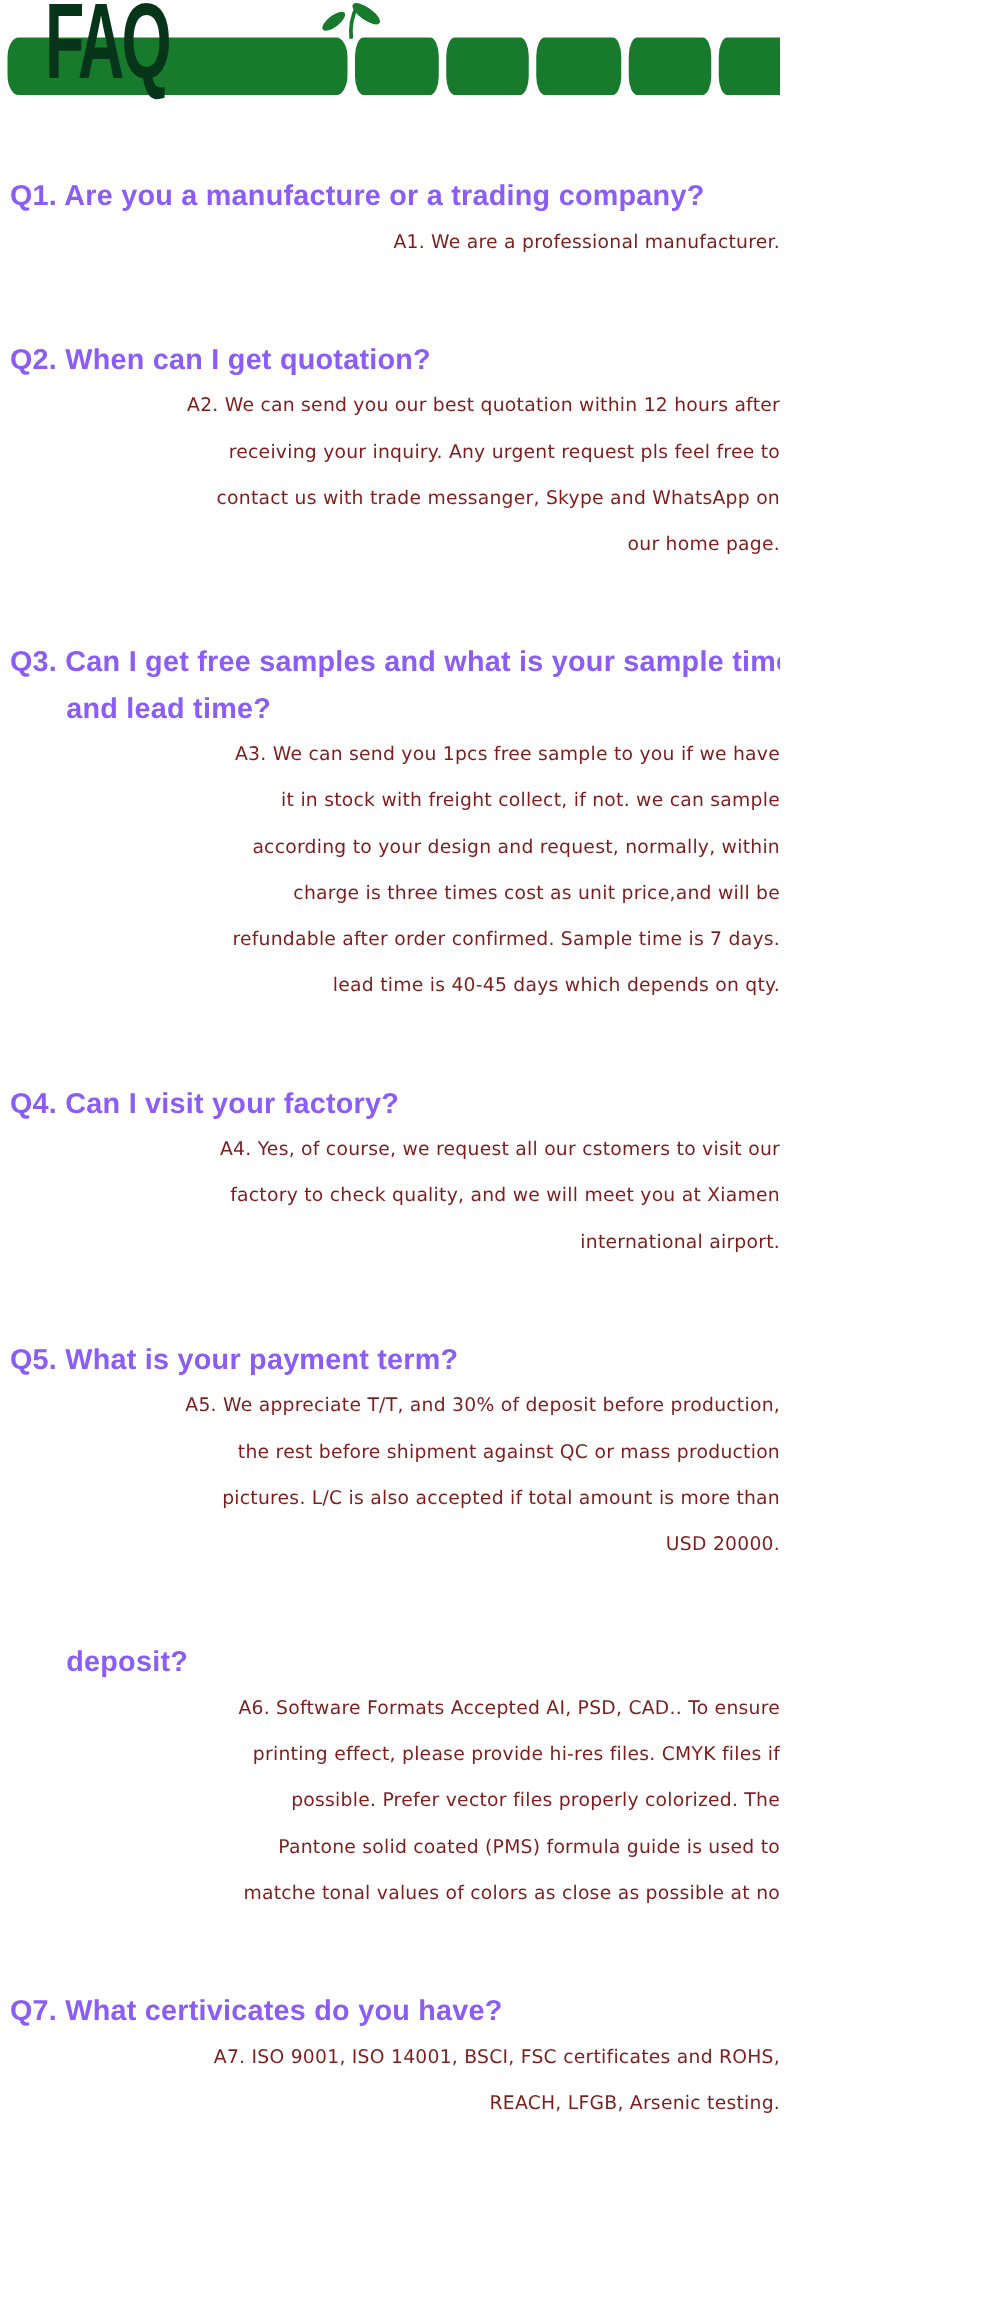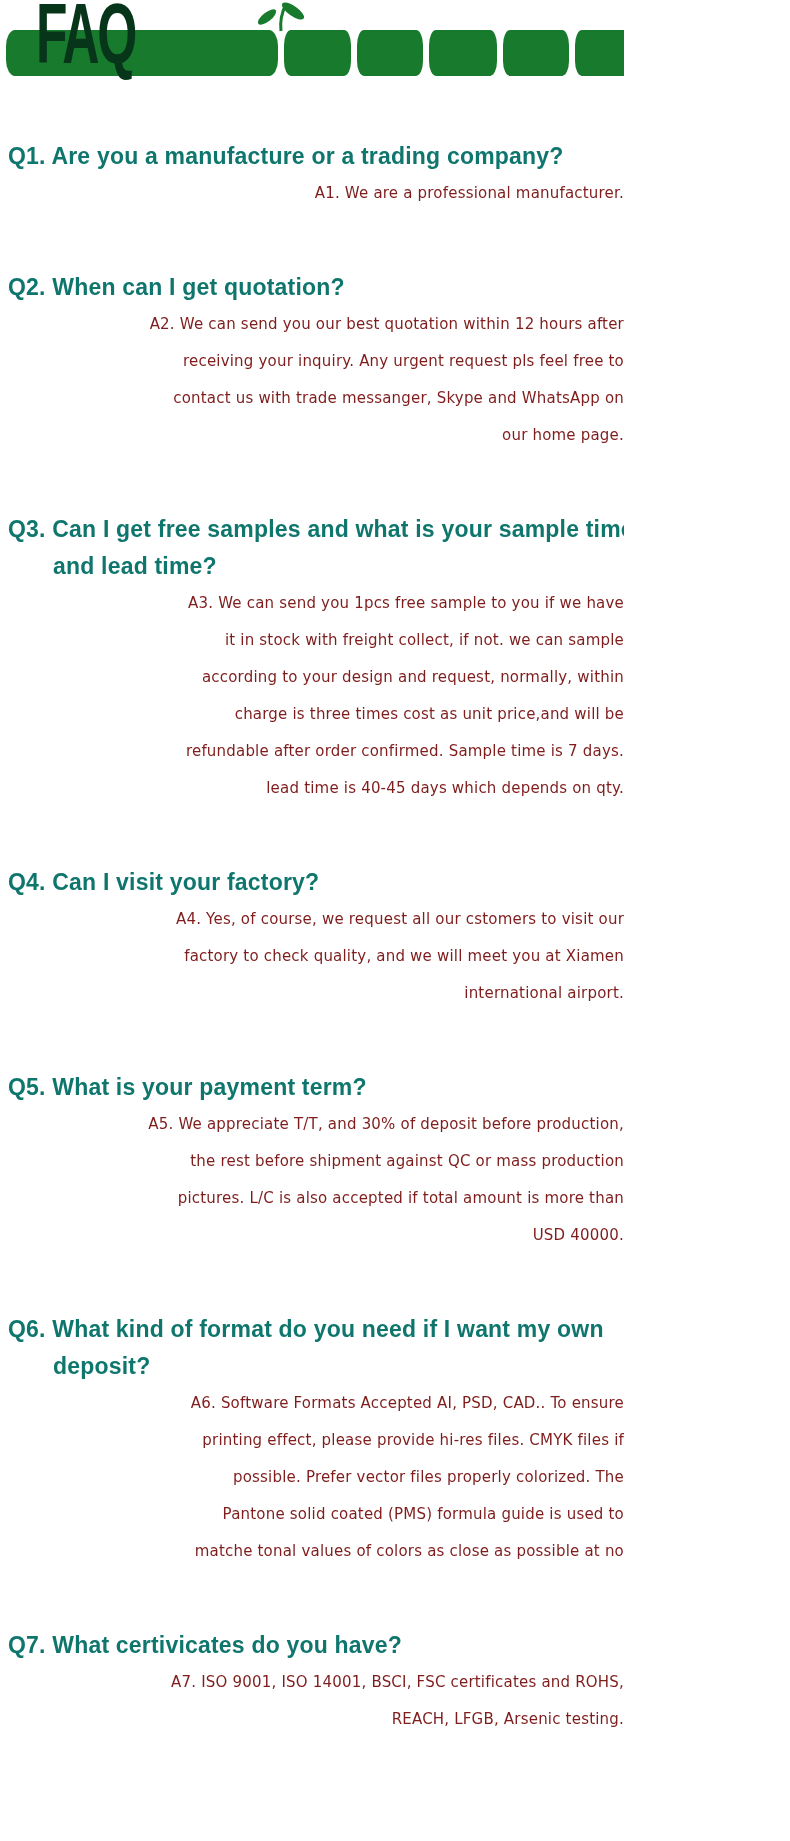--- a/index.html
+++ b/index.html
@@ -31,21 +31,21 @@
   }
   
   .content{padding:36px 0 40px 8px;}
   .qa{margin-bottom:57px;}
   .qa:last-child{margin-bottom:0;}
   .q-line{
     font-family:"Liberation Sans","DejaVu Sans",sans-serif;
     font-weight:700;
     font-size:23px;
     line-height:37px;
-    color:#0f766e;
+    color:#8b5cf6;
     letter-spacing:0.2px;
     white-space:nowrap;
   }
   .q-line.cont{padding-left:45px;}
   .a-line{
     font-family:"DejaVu Sans",sans-serif;
     font-size:15px;
     line-height:37px;
     color:#7f1d1d;
     letter-spacing:0.2px;
@@ -106,24 +106,23 @@
         <div class="q-line">Q4. Can I visit your factory?</div>
         <div class="a-line">A4. Yes, of course, we request all our cstomers to visit our</div>
         <div class="a-line cont">factory to check quality, and we will meet you at Xiamen</div>
         <div class="a-line cont">international airport.</div>
       </section>
       <section class="qa">
         <div class="q-line">Q5. What is your payment term?</div>
         <div class="a-line">A5. We appreciate T/T, and 30% of deposit before production,</div>
         <div class="a-line cont">the rest before shipment against QC or mass production</div>
         <div class="a-line cont">pictures. L/C is also accepted if total amount is more than</div>
-        <div class="a-line cont">USD 40000.</div>
+        <div class="a-line cont">USD 20000.</div>
       </section>
       <section class="qa">
-        <div class="q-line">Q6. What kind of format do you need if I want my own</div>
         <div class="q-line cont">deposit?</div>
         <div class="a-line">A6. Software Formats Accepted AI, PSD, CAD.. To ensure</div>
         <div class="a-line cont">printing effect, please provide hi-res files. CMYK files if</div>
         <div class="a-line cont">possible. Prefer vector files properly colorized. The</div>
         <div class="a-line cont">Pantone solid coated (PMS) formula guide is used to</div>
         <div class="a-line cont">matche tonal values of colors as close as possible at no</div>
       </section>
       <section class="qa">
         <div class="q-line">Q7. What certivicates do you have?</div>
         <div class="a-line">A7.  ISO 9001, ISO 14001, BSCI, FSC certificates and ROHS,</div>

